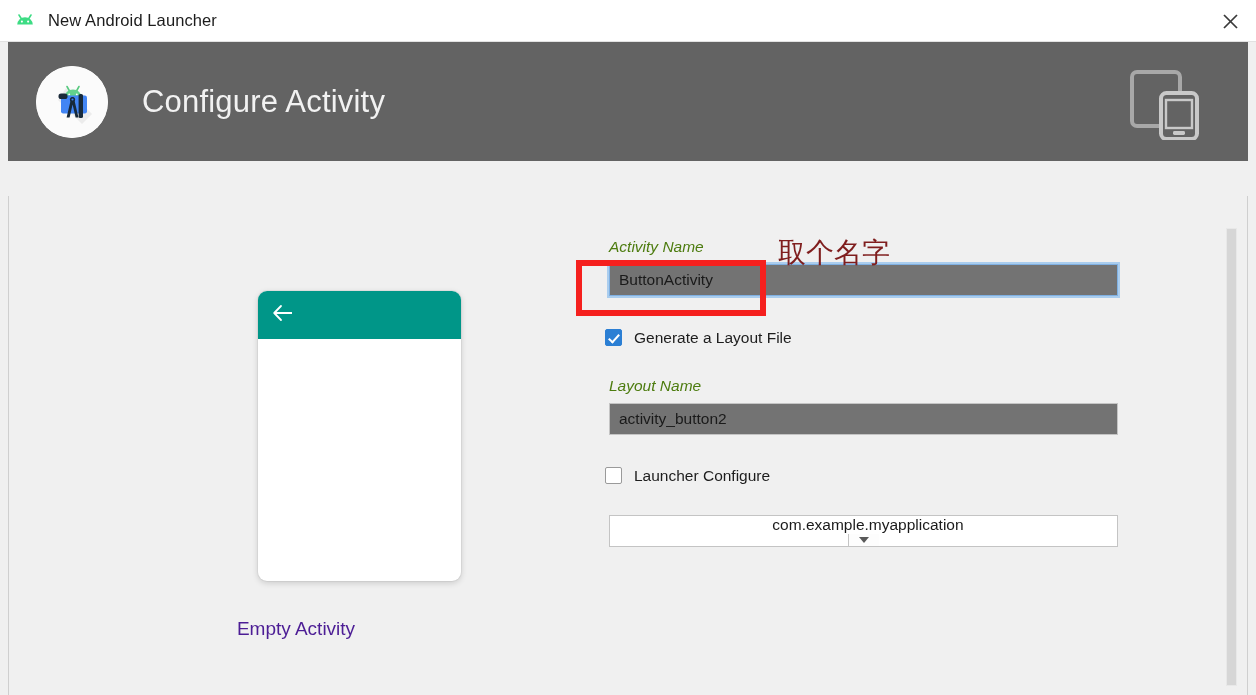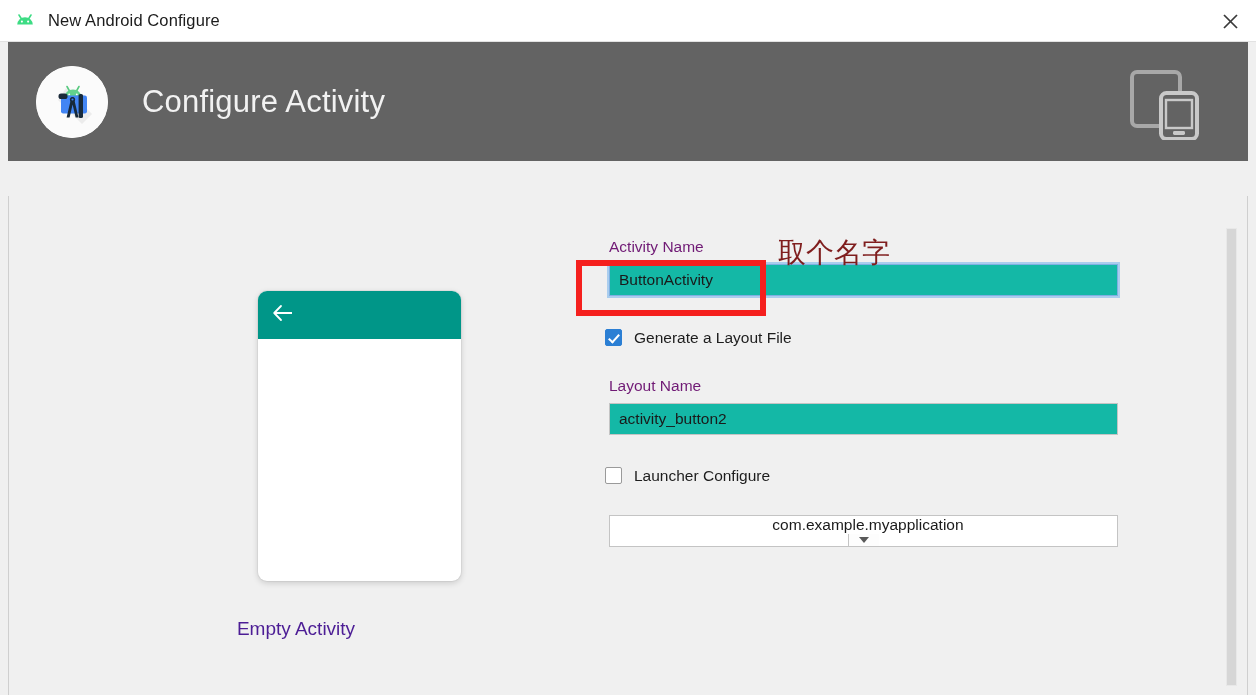--- a/index.html
+++ b/index.html
@@ -105,27 +105,28 @@
     color: #4c1d95;
   }
 
   
   .form {
     position: absolute; left: 592px; top: 0;
     width: 600px; height: 499px;
   }
   .field-label {
     font-size: 15.5px;
-    color: #701a75;
+    color: #4d7c0f;
     margin: 0 0 8px 8px;
+    font-style: italic;
   }
   .txtfield {
     position: relative;
     height: 32px;
-    background: #14b8a6;
+    background: #737373;
     border: 1px solid #c4c4c4;
     display: flex; align-items: center;
     padding: 0 9px;
     font-size: 15.5px;
     color: #1a1a1a;
     width: 509px;
     margin-left: 8px;
   }
   .txtfield.focused {
     border: 1px solid #7fb0e2;
@@ -240,21 +241,21 @@
       <svg width="26" height="26" viewBox="0 0 26 26">
         <g stroke="#3ddc84" stroke-width="1.6" stroke-linecap="round">
           <line x1="7" y1="7" x2="9.5" y2="11"></line>
           <line x1="19" y1="7" x2="16.5" y2="11"></line>
         </g>
         <path d="M5.2 16.6 A7.8 7.3 0 0 1 20.8 16.6 Z" fill="#3ddc84"></path>
         <circle cx="9.9" cy="13.6" r="1.05" fill="#ffffff"></circle>
         <circle cx="16.1" cy="13.6" r="1.05" fill="#ffffff"></circle>
       </svg>
     </div>
-    <div class="titlebar-title">New Android Configure</div>
+    <div class="titlebar-title">New Android Launcher</div>
     <div class="titlebar-close">
       <svg width="19" height="19" viewBox="0 0 19 19">
         <line x1="3" y1="3" x2="16" y2="16" stroke="#3a3a3a" stroke-width="1.7"></line>
         <line x1="16" y1="3" x2="3" y2="16" stroke="#3a3a3a" stroke-width="1.7"></line>
       </svg>
     </div>
   </div>
 
   <div class="header">
     <div class="header-logo">

